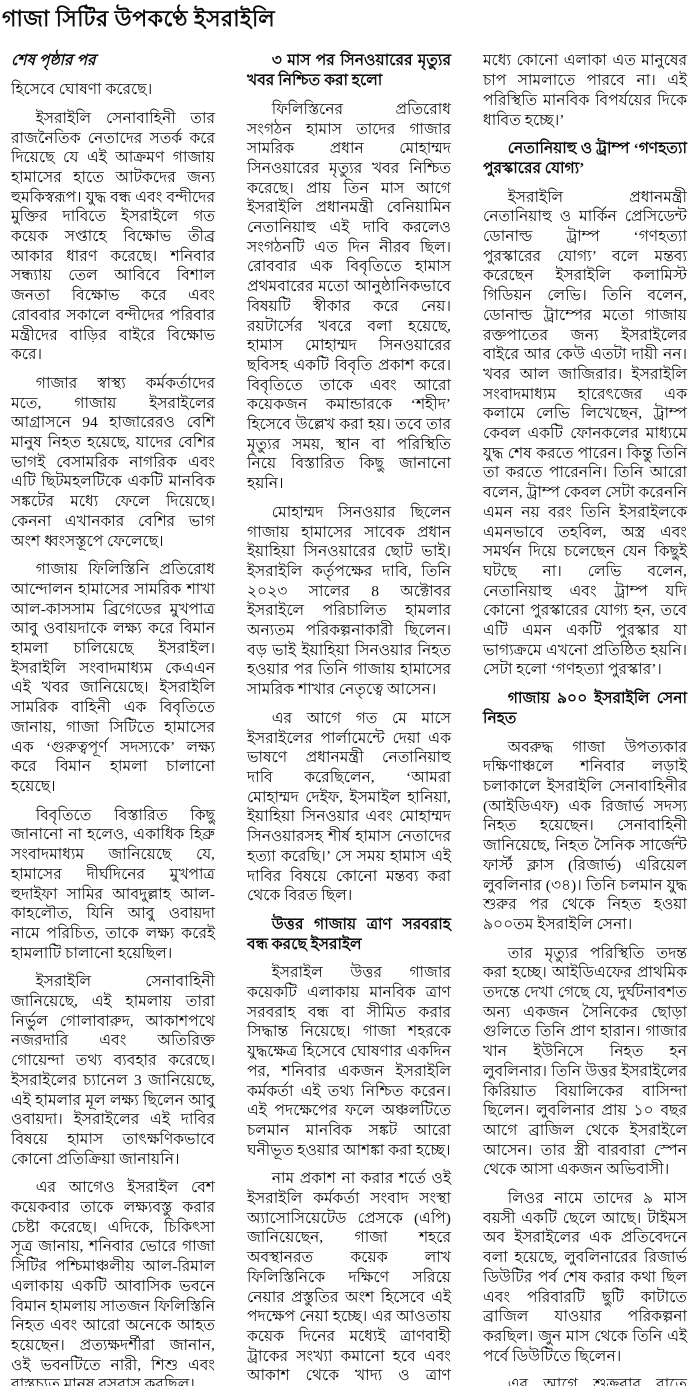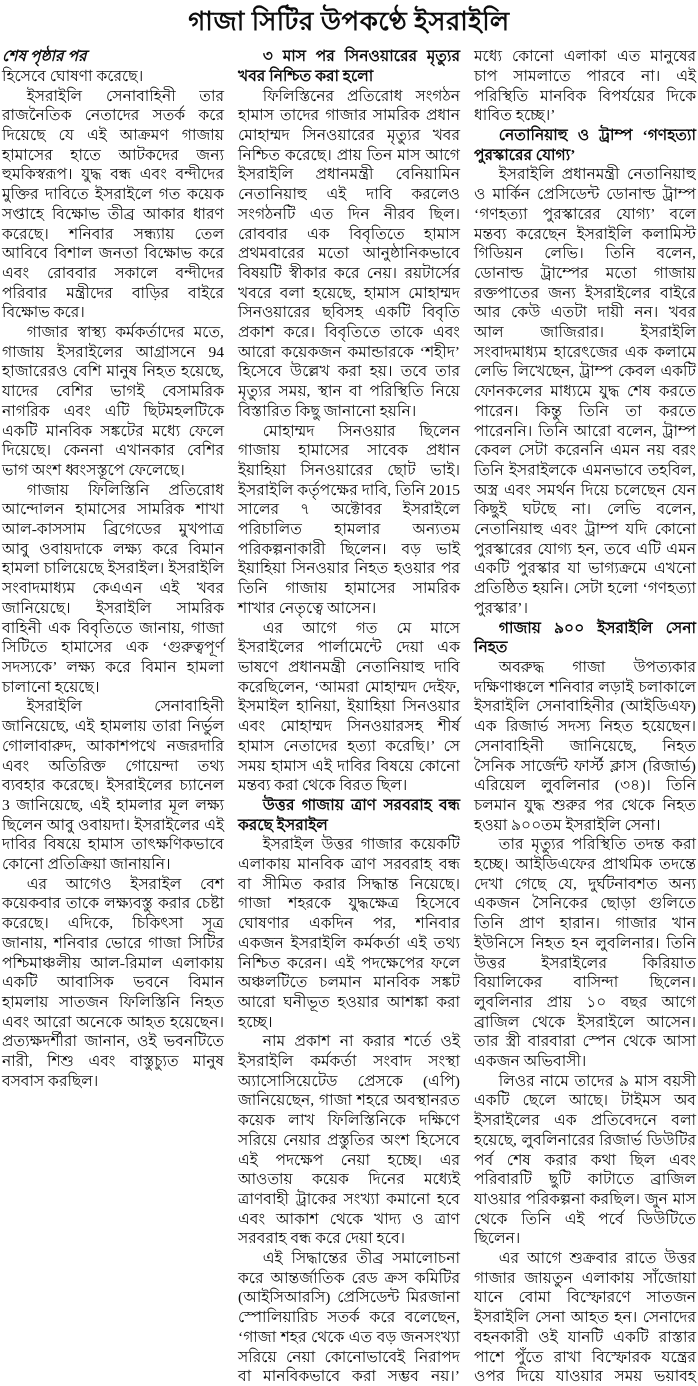--- a/index.html
+++ b/index.html
@@ -15,42 +15,42 @@
     overflow: hidden;
   }
   .page {
     box-sizing: border-box;
     width: 698px;
     height: 1386px;
     padding: 4px 2px 8px 2px;
     background: #ffffff;
   }
   .headline {
-    font-size: 26px;
+    font-size: 22px;
     font-weight: bold;
-    text-align: center;
+    text-align: left;
     line-height: 1.2;
     margin: 2px 0 9px 0;
     letter-spacing: 0.5px;
   }
   .cols {
     display: flex;
     gap: 14px;
     align-items: flex-start;
   }
   .col {
     flex: 1 1 0;
     min-width: 0;
     font-size: 15.5px;
     line-height: 19.7px;
     text-align: justify;
     text-justify: inter-word;
   }
   .col p {
-    margin: 0;
+    margin: 9px;
   }
   .cont-note {
     font-weight: bold;
     font-style: italic;
     text-indent: 0;
   }
   .para {
     text-indent: 1.6em;
   }
   .para-noindent {
@@ -70,28 +70,29 @@
   <h1 class="headline">গাজা সিটির উপকণ্ঠে ইসরাইলি</h1>
 
   <div class="cols">
 
     <div class="col">
       <p class="cont-note">শেষ পৃষ্ঠার পর</p>
       <p class="para-noindent">হিসেবে ঘোষণা করেছে।</p>
       <p class="para">ইসরাইলি সেনাবাহিনী তার রাজনৈতিক নেতাদের সতর্ক করে দিয়েছে যে এই আক্রমণ গাজায় হামাসের হাতে আটকদের জন্য হুমকিস্বরূপ। যুদ্ধ বন্ধ এবং বন্দীদের মুক্তির দাবিতে ইসরাইলে গত কয়েক সপ্তাহে বিক্ষোভ তীব্র আকার ধারণ করেছে। শনিবার সন্ধ্যায় তেল আবিবে বিশাল জনতা বিক্ষোভ করে এবং রোববার সকালে বন্দীদের পরিবার মন্ত্রীদের বাড়ির বাইরে বিক্ষোভ করে।</p>
       <p class="para">গাজার স্বাস্থ্য কর্মকর্তাদের মতে, গাজায় ইসরাইলের আগ্রাসনে 94 হাজারেরও বেশি মানুষ নিহত হয়েছে, যাদের বেশির ভাগই বেসামরিক নাগরিক এবং এটি ছিটমহলটিকে একটি মানবিক সঙ্কটের মধ্যে ফেলে দিয়েছে। কেননা এখানকার বেশির ভাগ অংশ ধ্বংসস্তূপে ফেলেছে।</p>
       <p class="para">গাজায় ফিলিস্তিনি প্রতিরোধ আন্দোলন হামাসের সামরিক শাখা আল-কাসসাম ব্রিগেডের মুখপাত্র আবু ওবায়দাকে লক্ষ্য করে বিমান হামলা চালিয়েছে ইসরাইল। ইসরাইলি সংবাদমাধ্যম কেএএন এই খবর জানিয়েছে। ইসরাইলি সামরিক বাহিনী এক বিবৃতিতে জানায়, গাজা সিটিতে হামাসের এক ‘গুরুত্বপূর্ণ সদস্যকে’ লক্ষ্য করে বিমান হামলা চালানো হয়েছে।</p>
+      <p class="para">বিবৃতিতে বিস্তারিত কিছু জানানো না হলেও, একাধিক হিব্রু সংবাদমাধ্যম জানিয়েছে যে, হামাসের দীর্ঘদিনের মুখপাত্র হুদাইফা সামির আবদুল্লাহ আল-কাহলৌত, যিনি আবু ওবায়দা নামে পরিচিত, তাকে লক্ষ্য করেই হামলাটি চালানো হয়েছিল।</p>
       <p class="para">ইসরাইলি সেনাবাহিনী জানিয়েছে, এই হামলায় তারা নির্ভুল গোলাবারুদ, আকাশপথে নজরদারি এবং অতিরিক্ত গোয়েন্দা তথ্য ব্যবহার করেছে। ইসরাইলের চ্যানেল 3 জানিয়েছে, এই হামলার মূল লক্ষ্য ছিলেন আবু ওবায়দা। ইসরাইলের এই দাবির বিষয়ে হামাস তাৎক্ষণিকভাবে কোনো প্রতিক্রিয়া জানায়নি।</p>
       <p class="para">এর আগেও ইসরাইল বেশ কয়েকবার তাকে লক্ষ্যবস্তু করার চেষ্টা করেছে। এদিকে, চিকিৎসা সূত্র জানায়, শনিবার ভোরে গাজা সিটির পশ্চিমাঞ্চলীয় আল-রিমাল এলাকায় একটি আবাসিক ভবনে বিমান হামলায় সাতজন ফিলিস্তিনি নিহত এবং আরো অনেকে আহত হয়েছেন। প্রত্যক্ষদর্শীরা জানান, ওই ভবনটিতে নারী, শিশু এবং বাস্তুচ্যুত মানুষ বসবাস করছিল।</p>
     </div>
 
     <div class="col">
       <p class="subhead">৩ মাস পর সিনওয়ারের মৃত্যুর খবর নিশ্চিত করা হলো</p>
       <p class="para">ফিলিস্তিনের প্রতিরোধ সংগঠন হামাস তাদের গাজার সামরিক প্রধান মোহাম্মদ সিনওয়ারের মৃত্যুর খবর নিশ্চিত করেছে। প্রায় তিন মাস আগে ইসরাইলি প্রধানমন্ত্রী বেনিয়ামিন নেতানিয়াহু এই দাবি করলেও সংগঠনটি এত দিন নীরব ছিল। রোববার এক বিবৃতিতে হামাস প্রথমবারের মতো আনুষ্ঠানিকভাবে বিষয়টি স্বীকার করে নেয়। রয়টার্সের খবরে বলা হয়েছে, হামাস মোহাম্মদ সিনওয়ারের ছবিসহ একটি বিবৃতি প্রকাশ করে। বিবৃতিতে তাকে এবং আরো কয়েকজন কমান্ডারকে ‘শহীদ’ হিসেবে উল্লেখ করা হয়। তবে তার মৃত্যুর সময়, স্থান বা পরিস্থিতি নিয়ে বিস্তারিত কিছু জানানো হয়নি।</p>
-      <p class="para">মোহাম্মদ সিনওয়ার ছিলেন গাজায় হামাসের সাবেক প্রধান ইয়াহিয়া সিনওয়ারের ছোট ভাই। ইসরাইলি কর্তৃপক্ষের দাবি, তিনি 2015 সালের ৭ অক্টোবর ইসরাইলে পরিচালিত হামলার অন্যতম পরিকল্পনাকারী ছিলেন। বড় ভাই ইয়াহিয়া সিনওয়ার নিহত হওয়ার পর তিনি গাজায় হামাসের সামরিক শাখার নেতৃত্বে আসেন।</p>
+      <p class="para">মোহাম্মদ সিনওয়ার ছিলেন গাজায় হামাসের সাবেক প্রধান ইয়াহিয়া সিনওয়ারের ছোট ভাই। ইসরাইলি কর্তৃপক্ষের দাবি, তিনি ২০২৩ সালের 8 অক্টোবর ইসরাইলে পরিচালিত হামলার অন্যতম পরিকল্পনাকারী ছিলেন। বড় ভাই ইয়াহিয়া সিনওয়ার নিহত হওয়ার পর তিনি গাজায় হামাসের সামরিক শাখার নেতৃত্বে আসেন।</p>
       <p class="para">এর আগে গত মে মাসে ইসরাইলের পার্লামেন্টে দেয়া এক ভাষণে প্রধানমন্ত্রী নেতানিয়াহু দাবি করেছিলেন, ‘আমরা মোহাম্মদ দেইফ, ইসমাইল হানিয়া, ইয়াহিয়া সিনওয়ার এবং মোহাম্মদ সিনওয়ারসহ শীর্ষ হামাস নেতাদের হত্যা করেছি।’ সে সময় হামাস এই দাবির বিষয়ে কোনো মন্তব্য করা থেকে বিরত ছিল।</p>
       <p class="subhead">উত্তর গাজায় ত্রাণ সরবরাহ বন্ধ করছে ইসরাইল</p>
       <p class="para">ইসরাইল উত্তর গাজার কয়েকটি এলাকায় মানবিক ত্রাণ সরবরাহ বন্ধ বা সীমিত করার সিদ্ধান্ত নিয়েছে। গাজা শহরকে যুদ্ধক্ষেত্র হিসেবে ঘোষণার একদিন পর, শনিবার একজন ইসরাইলি কর্মকর্তা এই তথ্য নিশ্চিত করেন। এই পদক্ষেপের ফলে অঞ্চলটিতে চলমান মানবিক সঙ্কট আরো ঘনীভূত হওয়ার আশঙ্কা করা হচ্ছে।</p>
       <p class="para">নাম প্রকাশ না করার শর্তে ওই ইসরাইলি কর্মকর্তা সংবাদ সংস্থা অ্যাসোসিয়েটেড প্রেসকে (এপি) জানিয়েছেন, গাজা শহরে অবস্থানরত কয়েক লাখ ফিলিস্তিনিকে দক্ষিণে সরিয়ে নেয়ার প্রস্তুতির অংশ হিসেবে এই পদক্ষেপ নেয়া হচ্ছে। এর আওতায় কয়েক দিনের মধ্যেই ত্রাণবাহী ট্রাকের সংখ্যা কমানো হবে এবং আকাশ থেকে খাদ্য ও ত্রাণ সরবরাহ বন্ধ করে দেয়া হবে।</p>
       <p class="para">এই সিদ্ধান্তের তীব্র সমালোচনা করে আন্তর্জাতিক রেড ক্রস কমিটির (আইসিআরসি) প্রেসিডেন্ট মিরজানা স্পোলিয়ারিচ সতর্ক করে বলেছেন, ‘গাজা শহর থেকে এত বড় জনসংখ্যা সরিয়ে নেয়া কোনোভাবেই নিরাপদ বা মানবিকভাবে করা সম্ভব নয়।’ তিনি আরো যোগ করেন, ‘খাদ্য, পানি, চিকিৎসা ও আশ্রয়ের ভয়াবহ ঘাটতির</p>
     </div>
 
     <div class="col">
       <p class="para-noindent">মধ্যে কোনো এলাকা এত মানুষের চাপ সামলাতে পারবে না। এই পরিস্থিতি মানবিক বিপর্যয়ের দিকে ধাবিত হচ্ছে।’</p>
       <p class="subhead">নেতানিয়াহু ও ট্রাম্প ‘গণহত্যা পুরস্কারের যোগ্য’</p>

